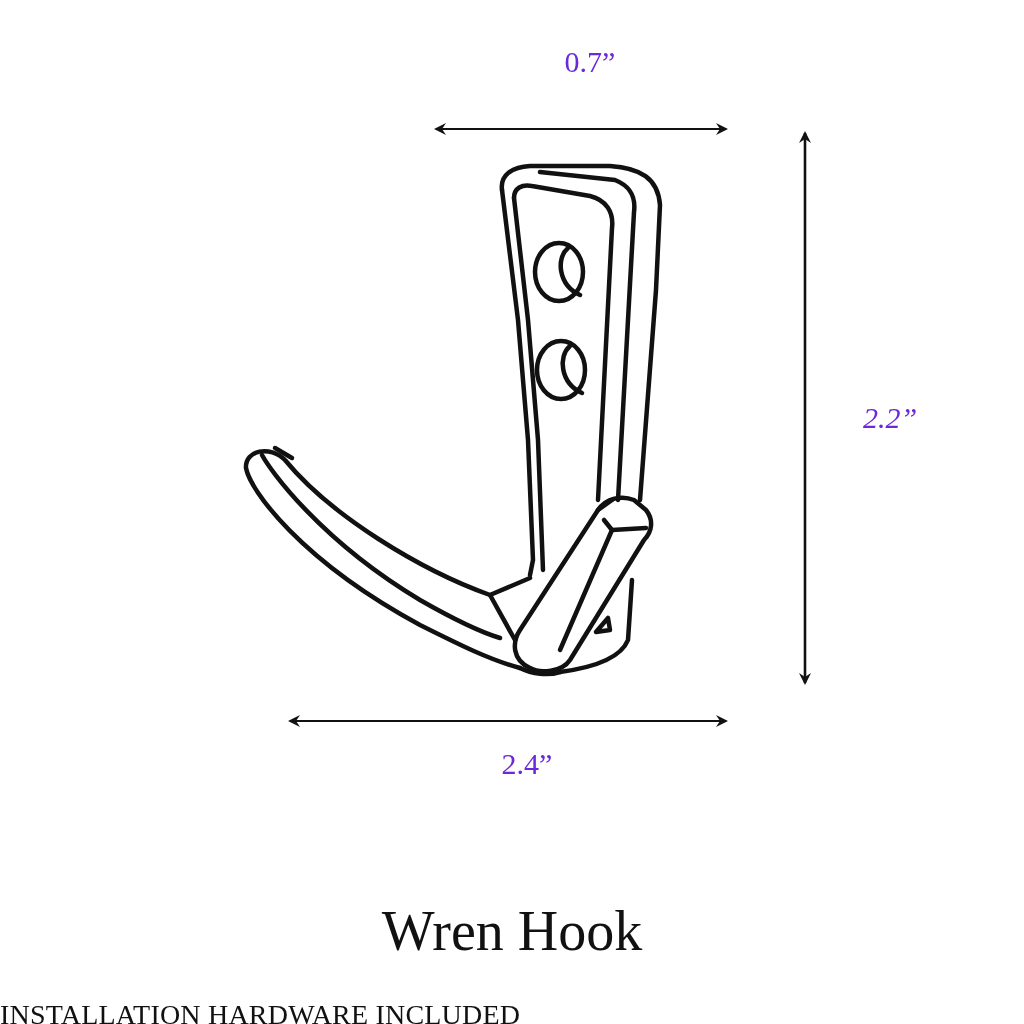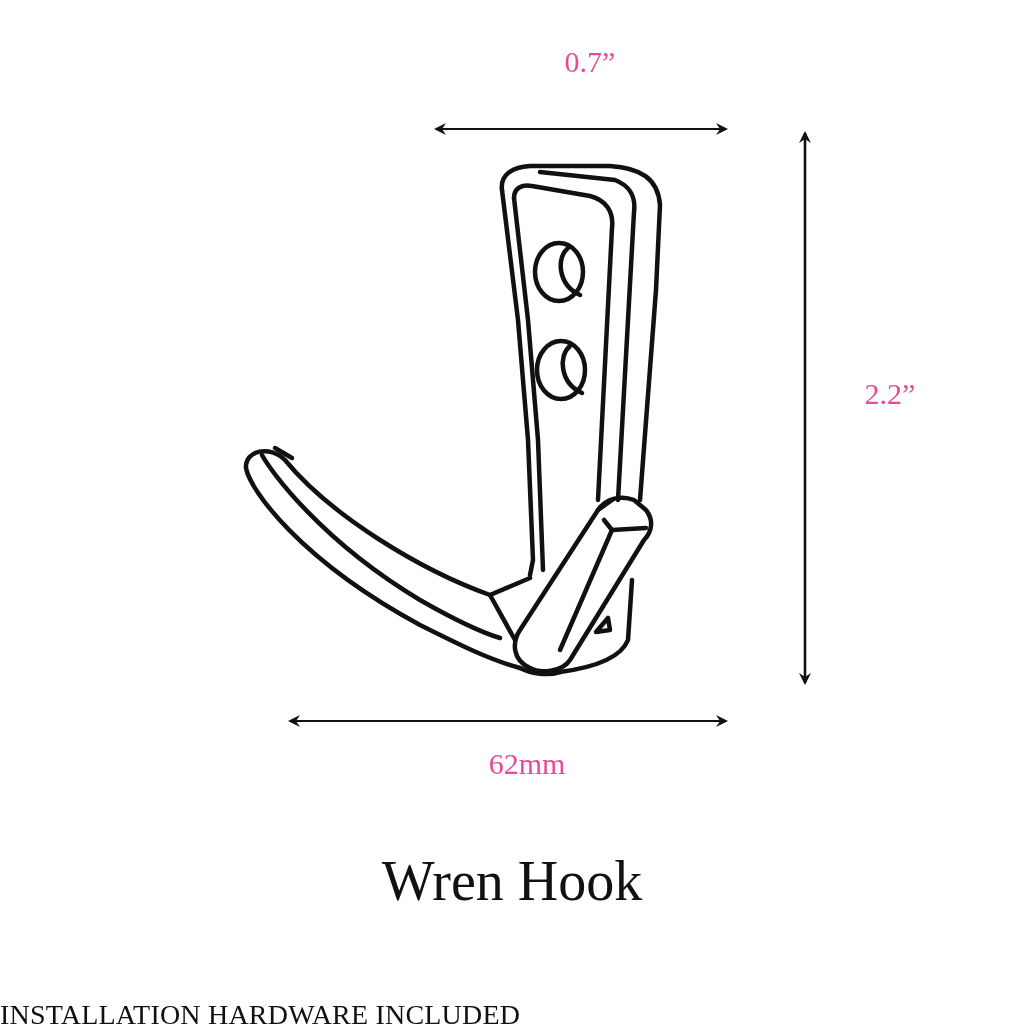--- a/index.html
+++ b/index.html
@@ -18,32 +18,32 @@
     .canvas {
       position: absolute;
       left: 0; top: 0;
       width: 1024px; height: 1024px;
     }
     .label {
       position: absolute;
       text-align: center;
       font-size: 30px;
       line-height: 44px;
-      color: #ec4899;
+      color: #6d28d9;
       white-space: nowrap;
     }
     .label .line { display: block; }
     #top-label { left: 490px; top: 40px; width: 200px; }
-    #right-label { left: 790px; top: 372px; width: 200px; }
+    #right-label { left: 790px; top: 396px; width: 200px; font-style: italic; }
     #bottom-label { left: 407px; top: 742px; width: 240px; }
     .title {
       position: absolute;
       left: 0; width: 1024px;
       text-align: center;
-      top: 846px;
+      top: 896px;
       font-size: 56px;
       line-height: 70px;
       color: #111111;
     }
     .subtitle {
       position: absolute;
       left: 0; width: 1024px;
       top: 996px;
       font-size: 28px;
       line-height: 38px;
@@ -108,19 +108,19 @@
 
   <div class="label" id="top-label">
     <span class="line">0.7”</span>
   </div>
 
   <div class="label" id="right-label">
     <span class="line">2.2”</span>
   </div>
 
   <div class="label" id="bottom-label">
-    <span class="line">62mm</span>
+    <span class="line">2.4”</span>
   </div>
 
   <div class="title">Wren Hook</div>
   <div class="subtitle">INSTALLATION HARDWARE INCLUDED</div>
 
 </div>
 
 </body></html>

